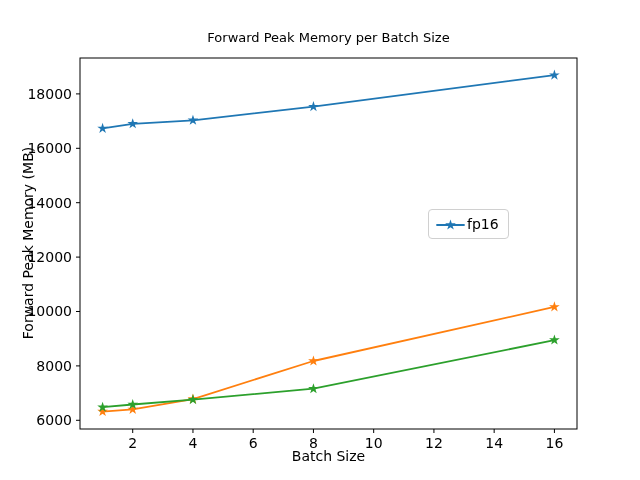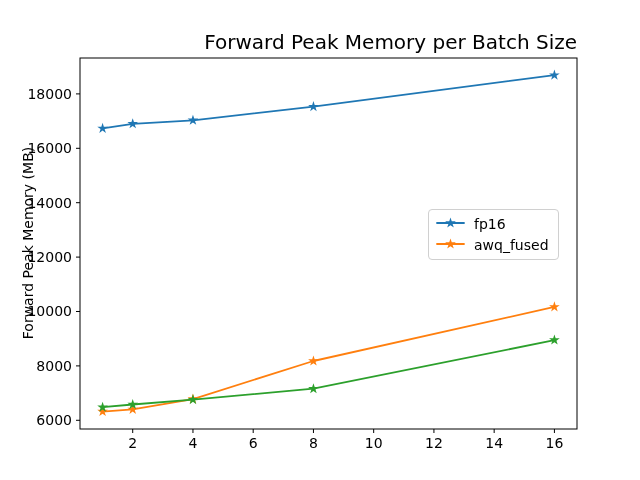--- a/index.html
+++ b/index.html
@@ -14,22 +14,22 @@
     background: #ffffff;
     font-family: "DejaVu Sans", sans-serif;
     color: #000000;
     overflow: hidden;
   }
   .chart-title {
     position: absolute;
     left: 80px;
     top: 31px;
     width: 497px;
-    text-align: right;
-    font-size: 20px;
+    text-align: center;
+    font-size: 13px;
     line-height: 1.1;
   }
   .x-label {
     position: absolute;
     left: 80px;
     top: 449px;
     width: 497px;
     text-align: center;
     font-size: 14px;
     line-height: 1.1;
@@ -59,22 +59,22 @@
     background: #ffffff;
     border: 1px solid #d0d0d0;
     border-radius: 4px;
     padding: 6px 9px 6px 7px;
     display: flex;
     flex-direction: column;
     gap: 5px;
   }
   .legend-row {
     display: flex;
-    align-items: flex-start;
-    gap: 9px;
+    align-items: flex-end;
+    gap: 2px;
     font-size: 14px;
     line-height: 16px;
     white-space: nowrap;
   }
 </style>
 </head>
 <body>
 
 <div class="figure">
   <svg id="plot" width="640" height="480">
@@ -123,29 +123,23 @@
       <polygon points="554.41,301.27 555.67,305.14 559.74,305.14 556.44,307.54 557.70,311.41 554.41,309.01 551.12,311.41 552.37,307.54 549.08,305.14 553.15,305.14" fill="#ff7f0e"></polygon>
       <polyline points="102.6,407.2 132.7,404.5 193.0,399.6 313.4,388.7 554.4,340.1" fill="none" stroke="#2ca02c" stroke-width="1.8" stroke-linejoin="round" stroke-linecap="round"></polyline>
       <polygon points="102.59,401.64 103.85,405.51 107.92,405.51 104.63,407.90 105.88,411.77 102.59,409.38 99.30,411.77 100.56,407.90 97.26,405.51 101.33,405.51" fill="#2ca02c"></polygon>
       <polygon points="132.71,398.92 133.97,402.79 138.04,402.79 134.75,405.18 136.00,409.05 132.71,406.66 129.42,409.05 130.68,405.18 127.39,402.79 131.45,402.79" fill="#2ca02c"></polygon>
       <polygon points="192.95,394.02 194.21,397.89 198.28,397.89 194.99,400.29 196.25,404.16 192.95,401.76 189.66,404.16 190.92,400.29 187.63,397.89 191.70,397.89" fill="#2ca02c"></polygon>
       <polygon points="313.44,383.14 314.70,387.01 318.77,387.01 315.47,389.41 316.73,393.28 313.44,390.88 310.15,393.28 311.41,389.41 308.11,387.01 312.18,387.01" fill="#2ca02c"></polygon>
       <polygon points="554.41,334.46 555.67,338.33 559.74,338.33 556.44,340.72 557.70,344.59 554.41,342.20 551.12,344.59 552.37,340.72 549.08,338.33 553.15,338.33" fill="#2ca02c"></polygon>
     </svg>
   <div class="chart-title">Forward Peak Memory per Batch Size</div>
   <div class="y-label">Forward Peak Memory (MB)</div>
+  <div class="x-label">Batch Size</div>
   <div class="legend" id="legend">
       <div class="legend-row">
         <svg width="29" height="14">
           <line x1="1" y1="7" x2="28" y2="7" stroke="#1f77b4" stroke-width="1.8" stroke-linecap="round"></line>
           <polygon points="14.50,1.40 15.76,5.27 19.83,5.27 16.53,7.66 17.79,11.53 14.50,9.14 11.21,11.53 12.47,7.66 9.17,5.27 13.24,5.27" fill="#1f77b4"></polygon>
         </svg>
         <span>fp16</span>
       </div>
-      <div class="legend-row">
-        <svg width="29" height="14">
-          <line x1="1" y1="7" x2="28" y2="7" stroke="#ff7f0e" stroke-width="1.8" stroke-linecap="round"></line>
-          <polygon points="14.50,1.40 15.76,5.27 19.83,5.27 16.53,7.66 17.79,11.53 14.50,9.14 11.21,11.53 12.47,7.66 9.17,5.27 13.24,5.27" fill="#ff7f0e"></polygon>
-        </svg>
-        <span>awq_fused</span>
-      </div>
     </div>
 </div>
 
 </body></html>

